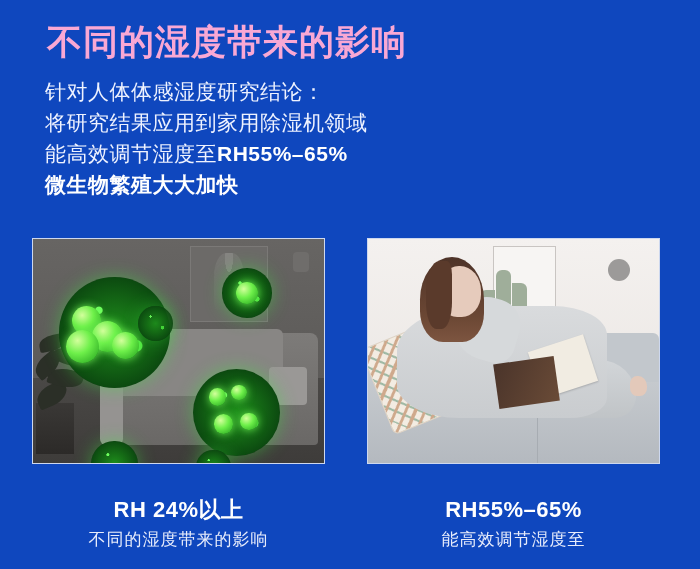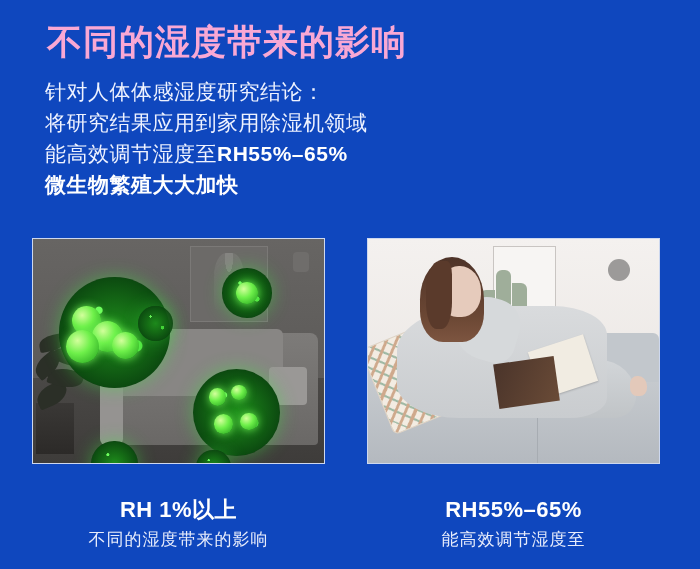--- a/index.html
+++ b/index.html
@@ -431,21 +431,21 @@
         <div class="lt-hair-front"></div>
         <div class="lt-book-page"></div>
         <div class="lt-book-cover"></div>
         <div class="lt-foot"></div>
       </div>
     </div>
   </div>
 
   <div class="captions">
     <div class="caption left">
-      <div class="title">RH 1%以上</div>
+      <div class="title">RH 24%以上</div>
       <div class="sub">不同的湿度带来的影响</div>
     </div>
     <div class="caption right">
       <div class="title">RH55%–65%</div>
       <div class="sub">能高效调节湿度至</div>
     </div>
   </div>
 
 </div>
 

